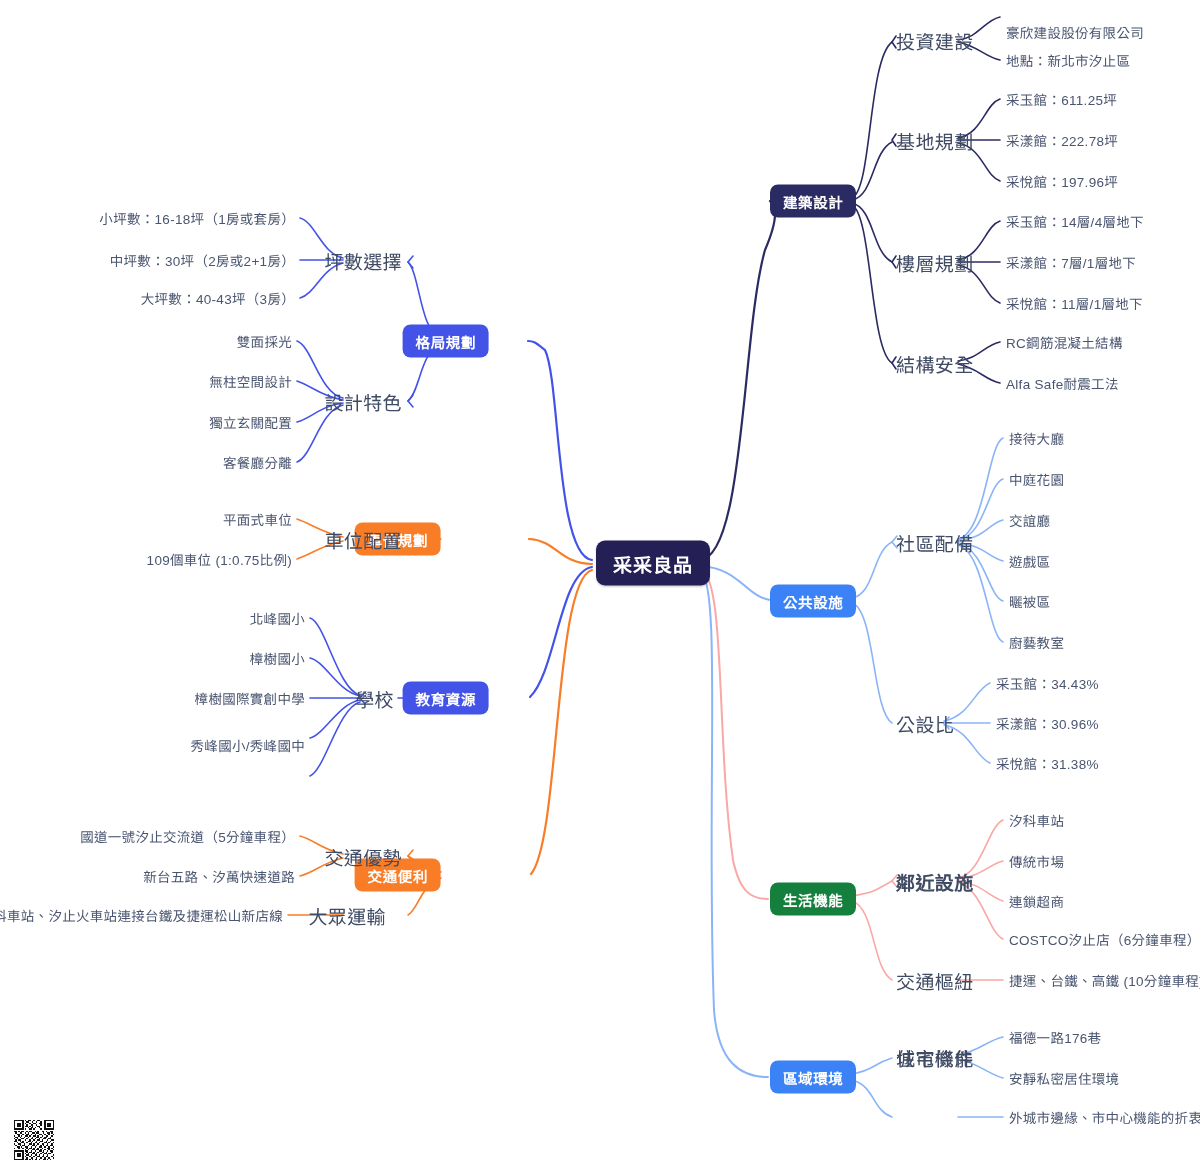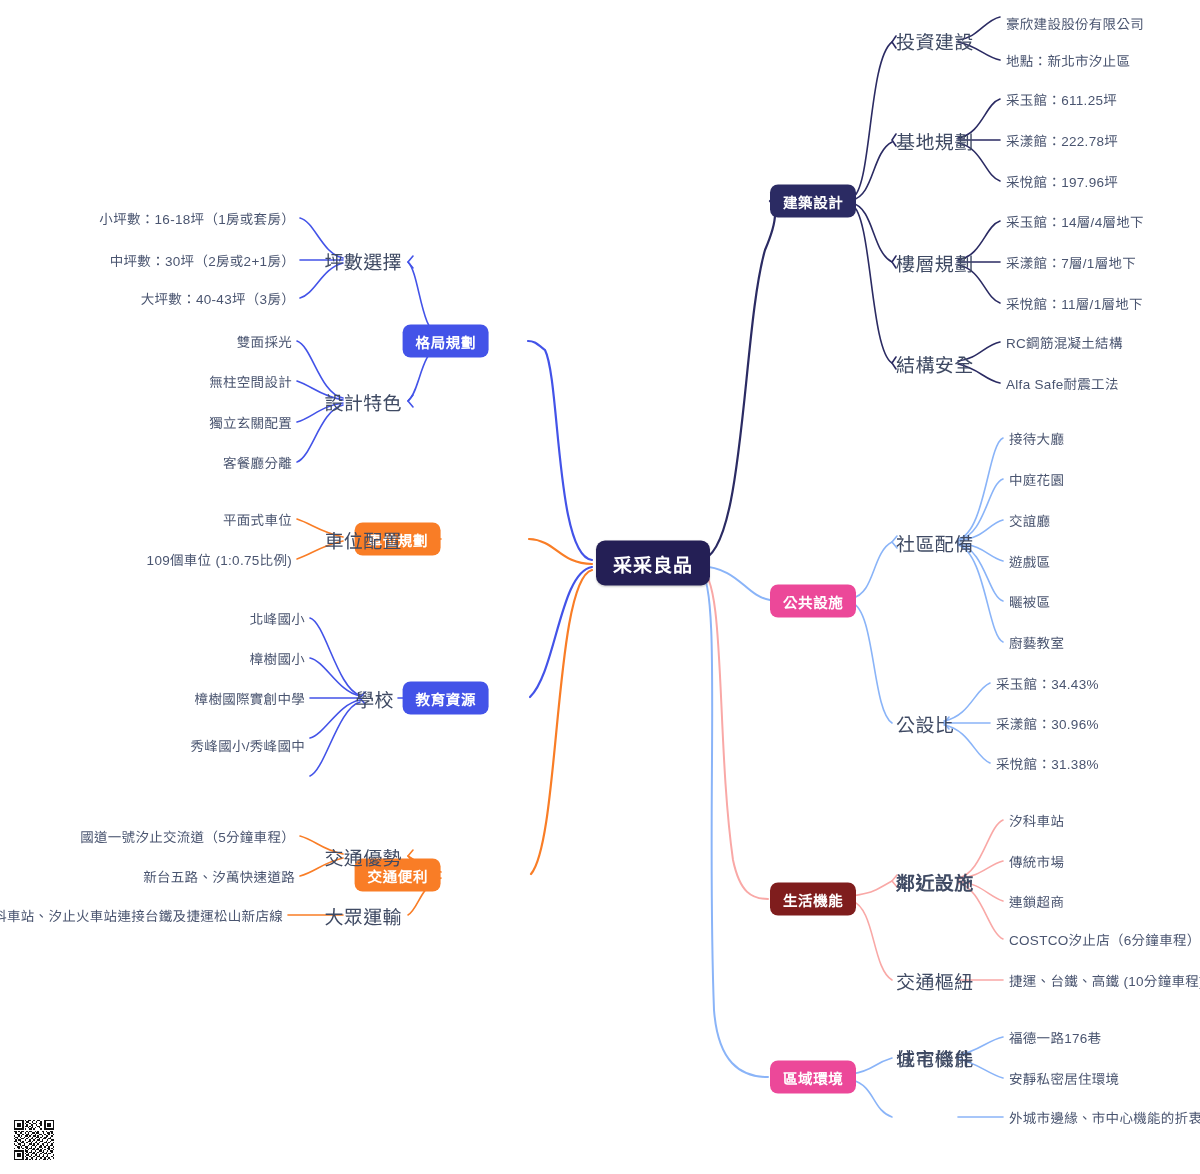--- a/index.html
+++ b/index.html
@@ -22,22 +22,22 @@
     box-shadow:0 1px 2px rgba(0,0,0,.18);
   }
   
   .topic{
     border-radius:8px;padding:6px 13px;color:#ffffff;
     font-size:14.5px;font-weight:bold;letter-spacing:.6px;
   }
   .topic.navy  {background:#2b2b63;}
   .topic.blue  {background:#4353e8;margin-left:48px;}
   .topic.orange{background:#f97d26;}
-  .topic.ltblue{background:#ec4899;}
-  .topic.pink  {background:#7f1d1d;}
+  .topic.ltblue{background:#3b82f6;}
+  .topic.pink  {background:#15803d;}
 
   
   .sub{font-size:19px;color:#3f4a63;letter-spacing:.4px;text-align:center;}
   
   .leaf{font-size:13.5px;color:#4a5570;letter-spacing:.3px;}
 
   
   .footer{position:absolute;left:14px;bottom:14px;display:flex;align-items:center;gap:10px;}
   .qr{width:40px;height:40px;flex:0 0 40px;}
   .brandwrap{display:flex;flex-direction:column;gap:2px;}
@@ -181,21 +181,21 @@
   <div class="node topic ltblue" style="left:770px;top:601px;">公共設施</div>
   <div class="node topic pink" style="left:770px;top:899px;">生活機能</div>
   <div class="node topic ltblue" style="left:770px;top:1077px;">區域環境</div>
 
   <div class="node topic blue" style="left:441px;top:341px;transform:translate(-100%,-50%);">格局規劃</div>
   <div class="node topic orange" style="left:441px;top:539px;transform:translate(-100%,-50%);">車位規劃</div>
   <div class="node topic blue" style="left:441px;top:698px;transform:translate(-100%,-50%);">教育資源</div>
   <div class="node topic orange" style="left:441px;top:875px;transform:translate(-100%,-50%);">交通便利</div>
 
   <div class="node sub" style="left:896px;top:40px;">投資建設</div>
-  <div class="node leaf" style="left:1006px;top:23px;">豪欣建設股份有限公司</div>
+  <div class="node leaf" style="left:1006px;top:32px;">豪欣建設股份有限公司</div>
   <div class="node leaf" style="left:1006px;top:60px;">地點：新北市汐止區</div>
 
   <div class="node sub" style="left:896px;top:140px;">基地規劃</div>
   <div class="node leaf" style="left:1006px;top:99px;">采玉館：611.25坪</div>
   <div class="node leaf" style="left:1006px;top:140px;">采漾館：222.78坪</div>
   <div class="node leaf" style="left:1006px;top:181px;">采悅館：197.96坪</div>
 
   <div class="node sub" style="left:896px;top:262px;">樓層規劃</div>
   <div class="node leaf" style="left:1006px;top:221px;">采玉館：14層/4層地下</div>
   <div class="node leaf" style="left:1006px;top:262px;">采漾館：7層/1層地下</div>
@@ -252,21 +252,21 @@
   <div class="node sub r" style="left:394px;top:698px;">學校</div>
   <div class="node leaf r" style="left:305px;top:618px;">北峰國小</div>
   <div class="node leaf r" style="left:305px;top:658px;">樟樹國小</div>
   <div class="node leaf r" style="left:305px;top:698px;">樟樹國際實創中學</div>
   <div class="node leaf r" style="left:305px;top:733px;margin-top:12px;">秀峰國小/秀峰國中</div>
 
   <div class="node sub r" style="left:402px;top:856px;">交通優勢</div>
   <div class="node leaf r" style="left:295px;top:836px;">國道一號汐止交流道（5分鐘車程）</div>
   <div class="node leaf r" style="left:295px;top:876px;">新台五路、汐萬快速道路</div>
 
-  <div class="node sub r" style="left:402px;top:915px;">大眾運輸</div>
+  <div class="node sub r" style="left:386px;top:915px;">大眾運輸</div>
   <div class="node leaf r" style="left:283px;top:915px;">汐科車站、汐止火車站連接台鐵及捷運松山新店線</div>
 
   <div class="footer">
     <svg class="qr" viewBox="0 0 29 29" shape-rendering="crispEdges">
       <rect width="29" height="29" fill="#fff"></rect>
       <g fill="#111">
         <rect x="0" y="0" width="7" height="1"></rect>
           <rect x="0" y="6" width="7" height="1"></rect>
         <rect x="0" y="0" width="1" height="7"></rect>
           <rect x="6" y="0" width="1" height="7"></rect>

